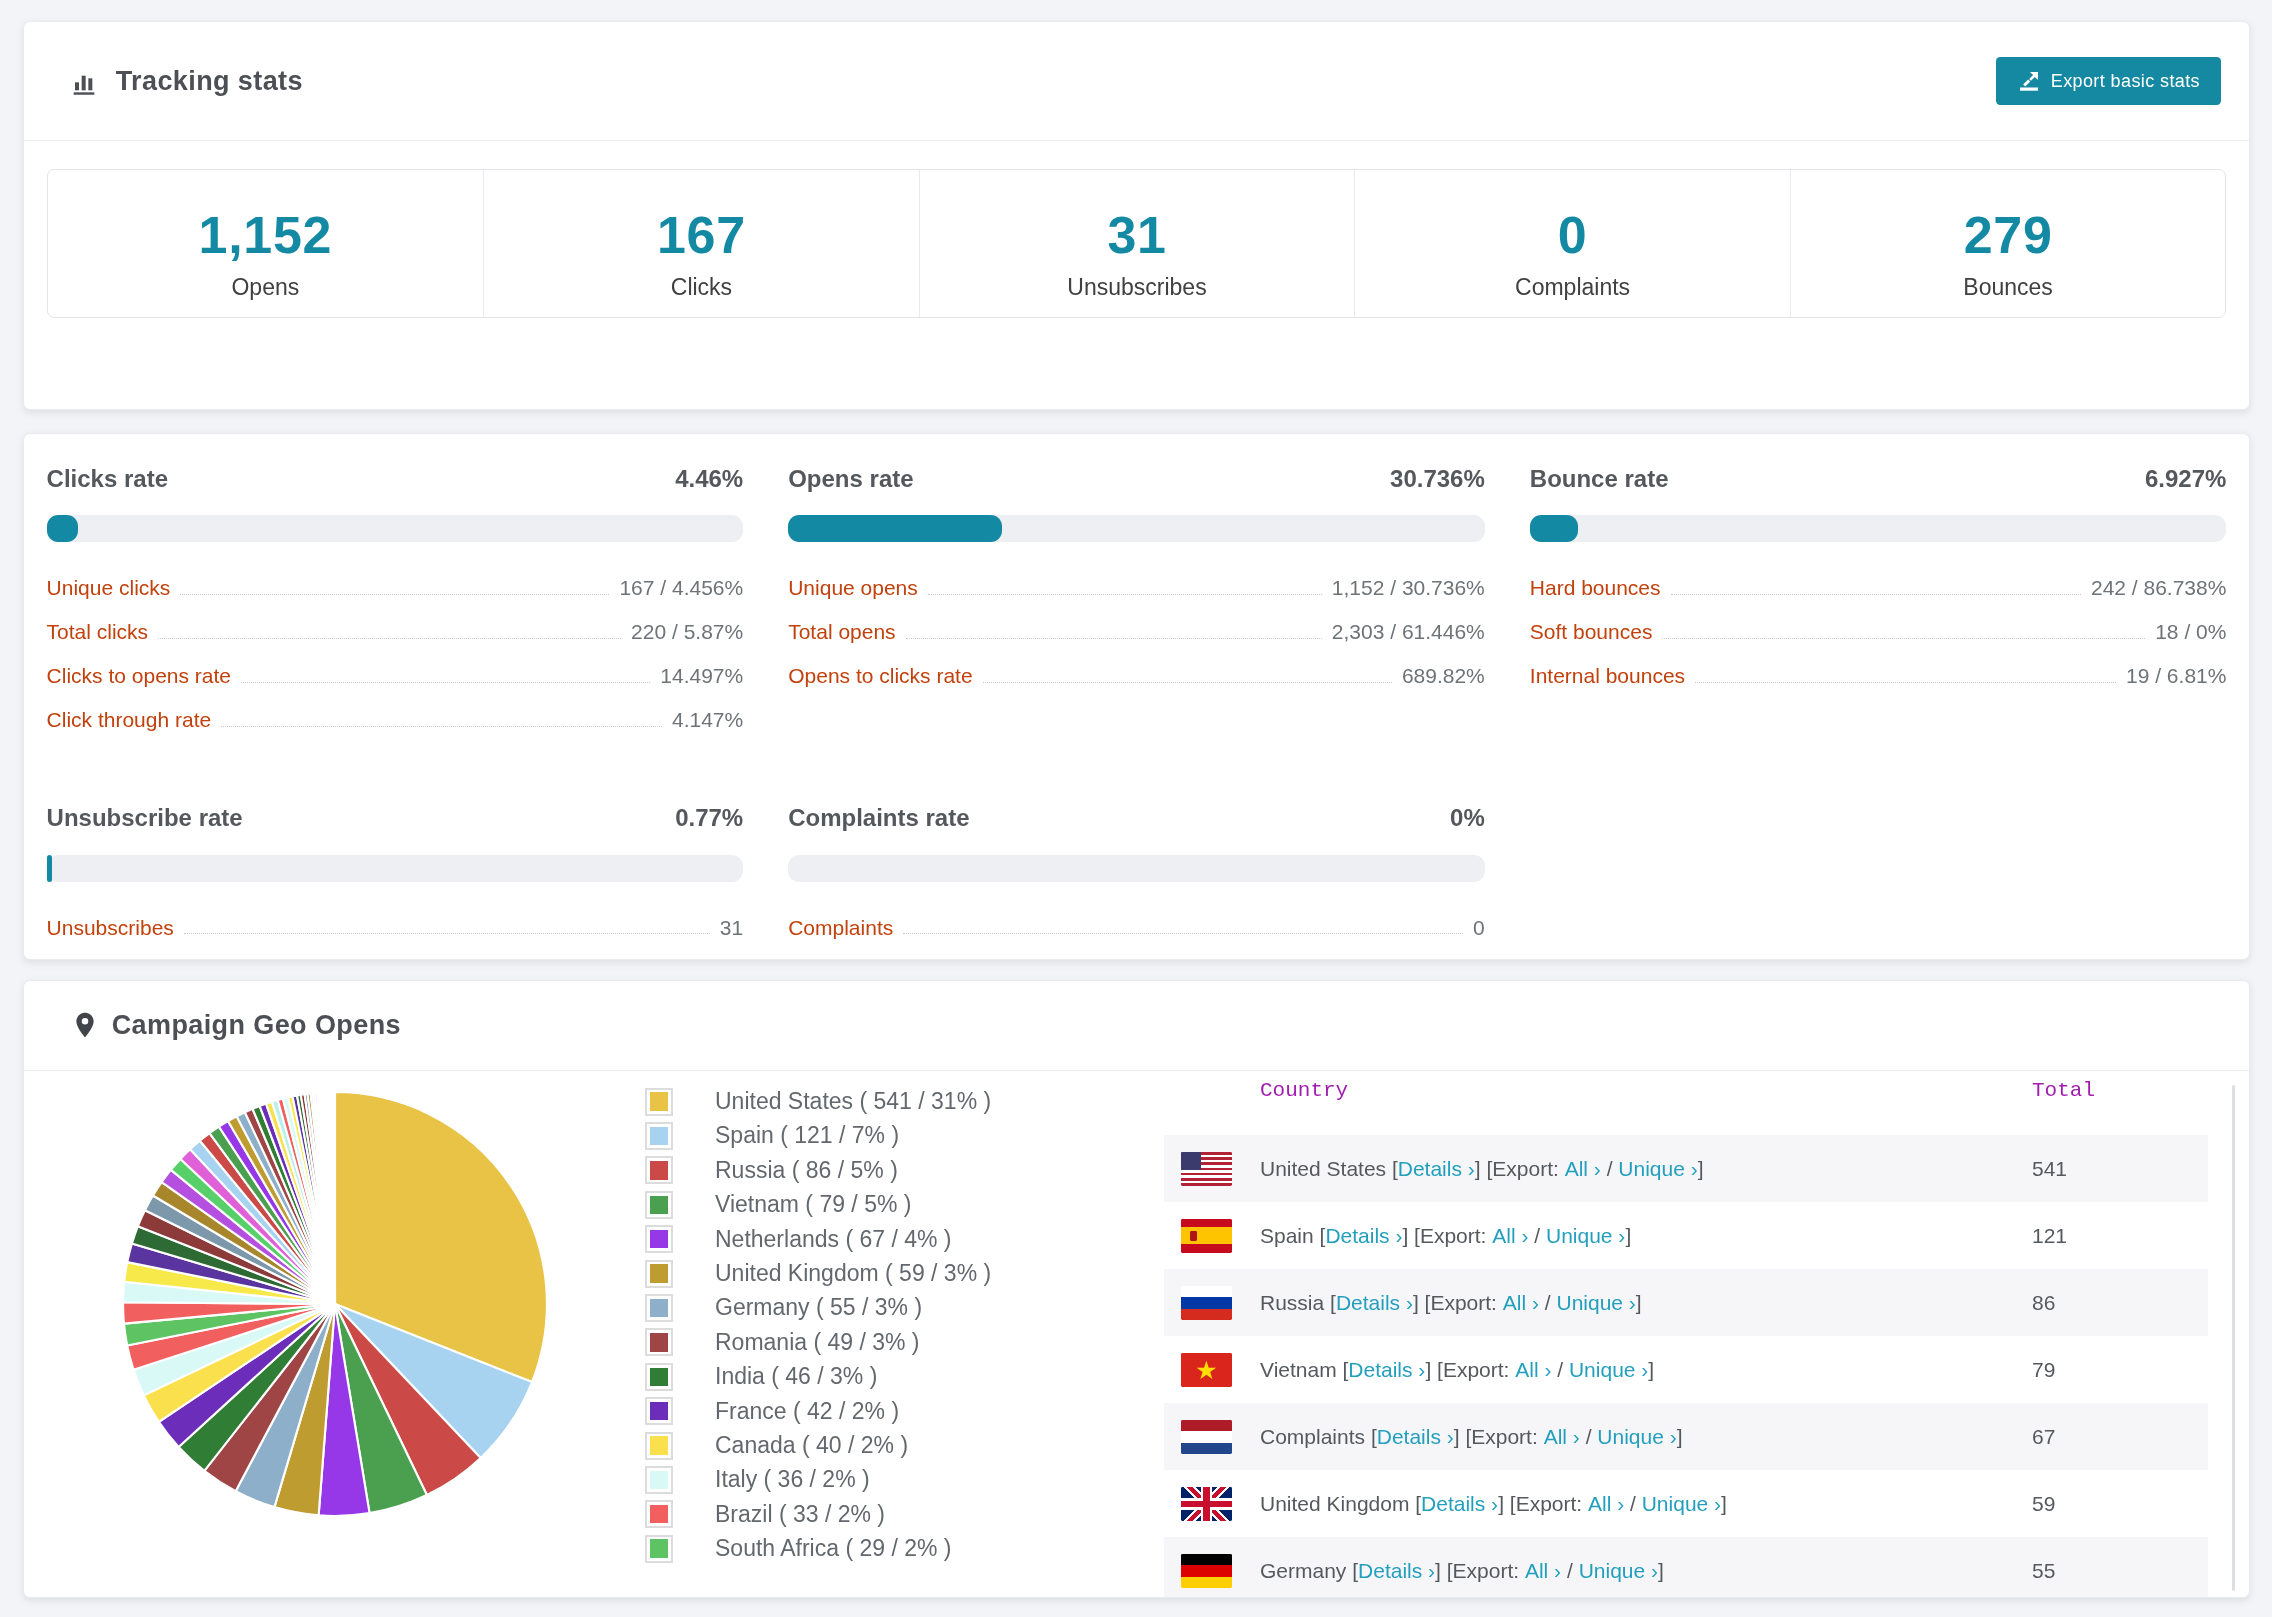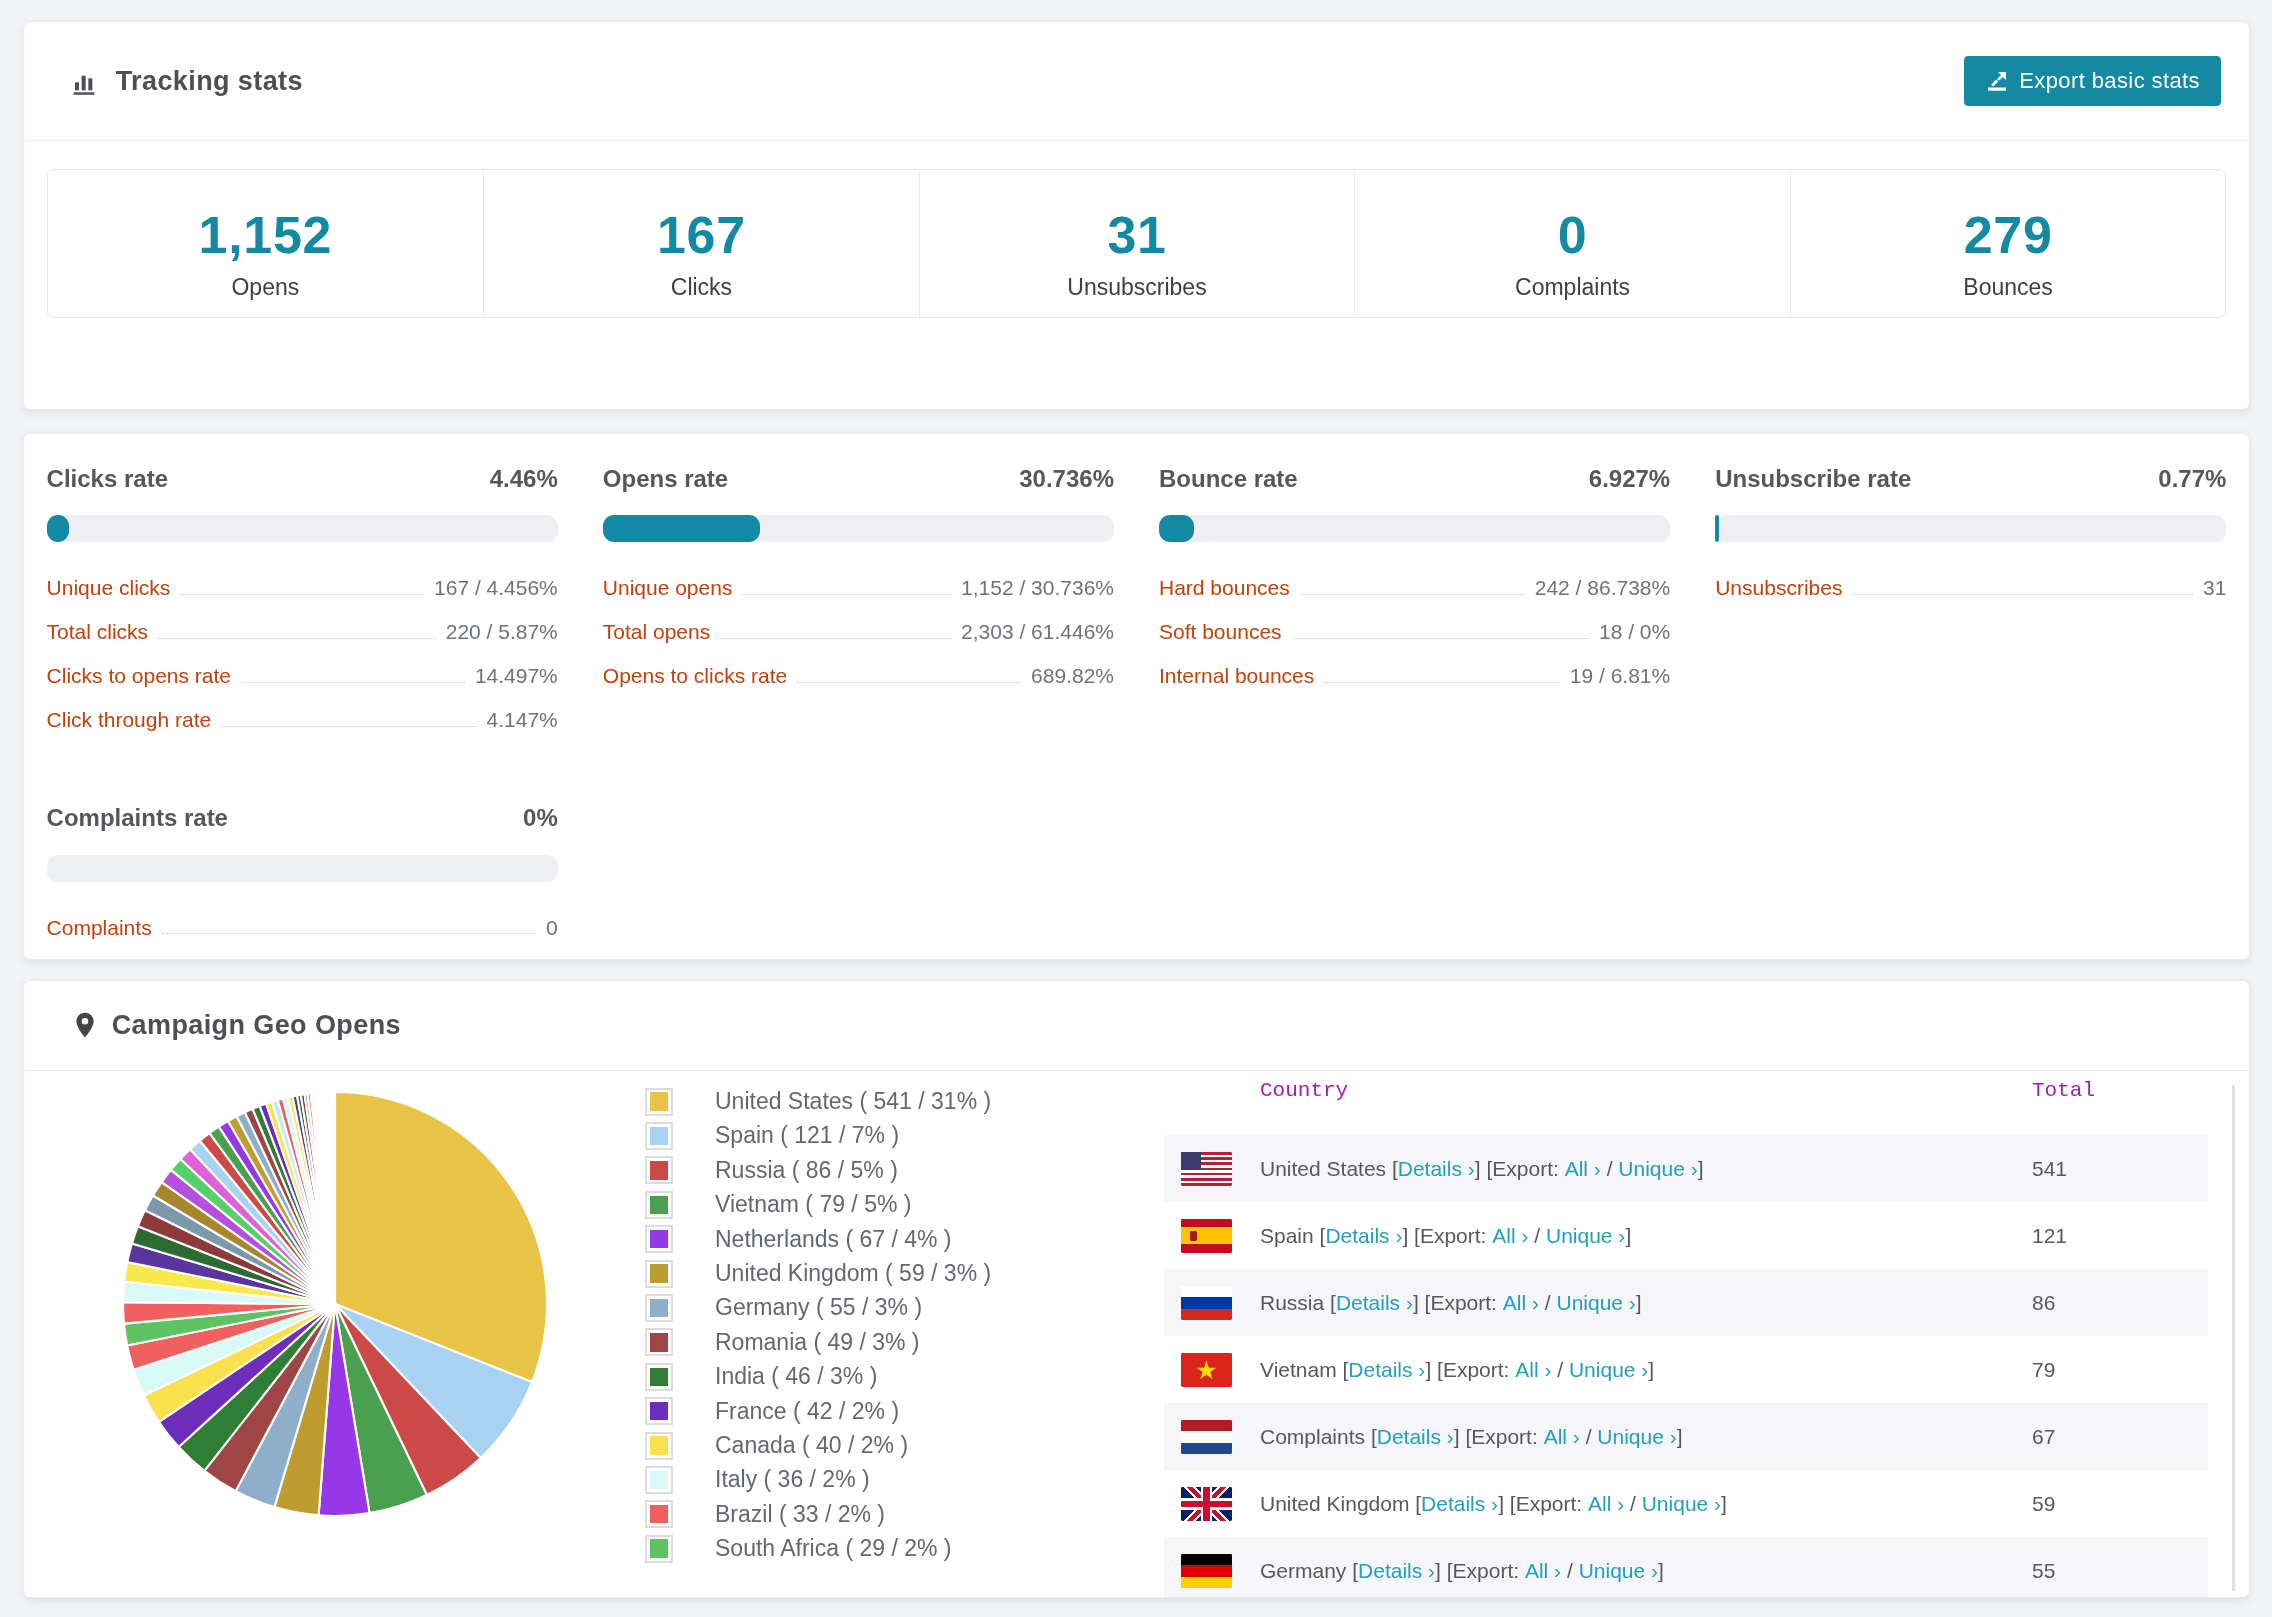--- a/index.html
+++ b/index.html
@@ -33,39 +33,39 @@
     margin-left: 12.7px; letter-spacing: 0.4px;
   }
   .hdr-icon { flex: none; display: inline-flex; }
 
   
   .export-btn {
     margin-left: auto;
     display: inline-flex; align-items: center; gap: 10px;
     background: #1689a2; color: #fff;
     border: none; border-radius: 4.2px;
-    font-family: inherit; font-size: 22px;
+    font-family: inherit; font-size: 18px;
     padding: 12px 21px; cursor: pointer; letter-spacing: 0.4px;
   }
 
   
   .stats-strip {
     margin: 28px 22.6px 0;
     border: 1.4px solid #e3e5ea; border-radius: 7px;
     display: grid; grid-template-columns: repeat(5, 1fr);
     height: 149px; background: #fff;
   }
   .stat-box { text-align: center; padding-top: 35px; border-left: 1.4px solid #e8eaee; }
   .stat-box:first-child { border-left: none; }
   .stat-value { font-size: 52px; font-weight: 700; color: #1489a4; letter-spacing: 0.7px; }
   .stat-label { font-size: 23px; color: #404040; margin-top: 8.5px; }
 
   
   .rates-wrap { padding: 31px 22.6px 0; }
-  .rates-grid { display: grid; grid-template-columns: repeat(4, 1fr); column-gap: 45px; row-gap: 52px; }
+  .rates-grid { display: grid; grid-template-columns: repeat(3, 1fr); column-gap: 45px; row-gap: 52px; }
   .rate-head { display: flex; justify-content: space-between; align-items: baseline;
                font-size: 24px; font-weight: 700; color: #54585d; }
   .bar { margin-top: 22.6px; height: 27px; background: #edeff3; border-radius: 11.3px; }
   .bar-fill { height: 100%; background: #1489a4; border-radius: 11.3px; }
   .rate-lines { margin-top: 34px; }
   .stat-line { display: flex; align-items: flex-end; font-size: 21px; margin-bottom: 20px; }
   .sl-label { color: #c2410c; white-space: nowrap; }
   .sl-dots  { flex: 1; border-bottom: 1.4px dotted #c7cacf; margin: 0 10px 5.6px; min-width: 28px; }
   .sl-value { color: #6e7378; white-space: nowrap; }
 

